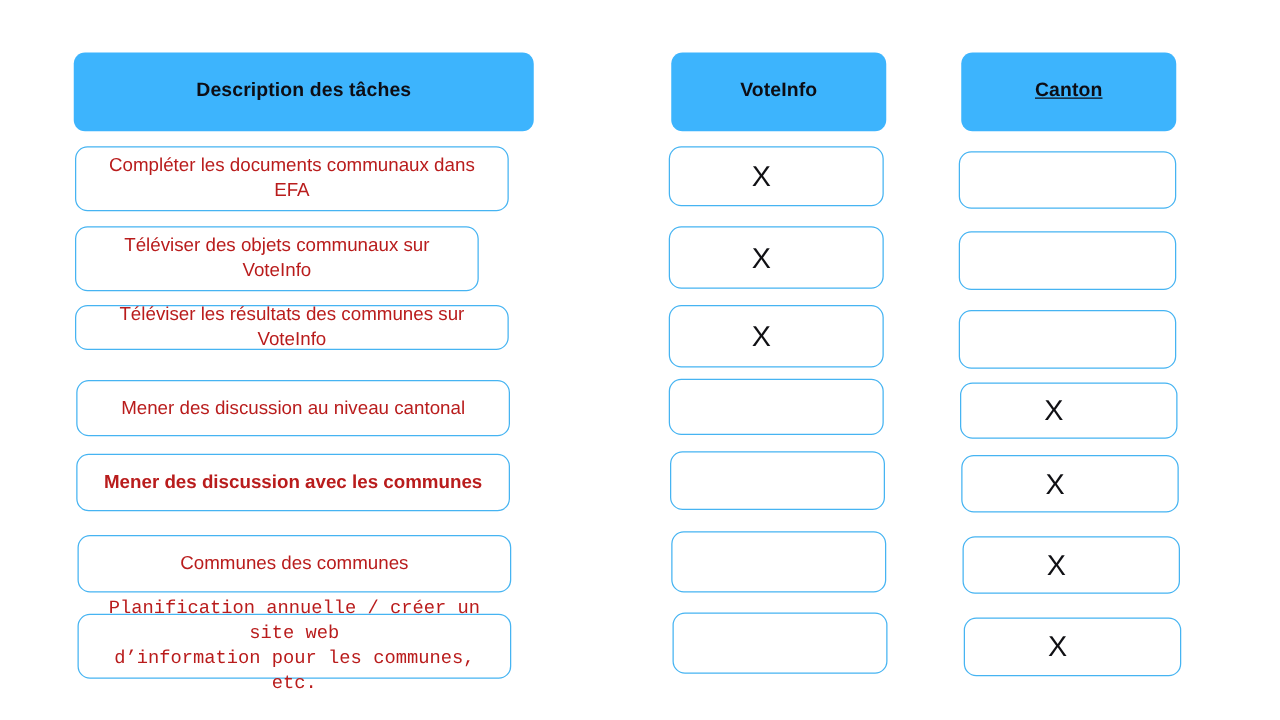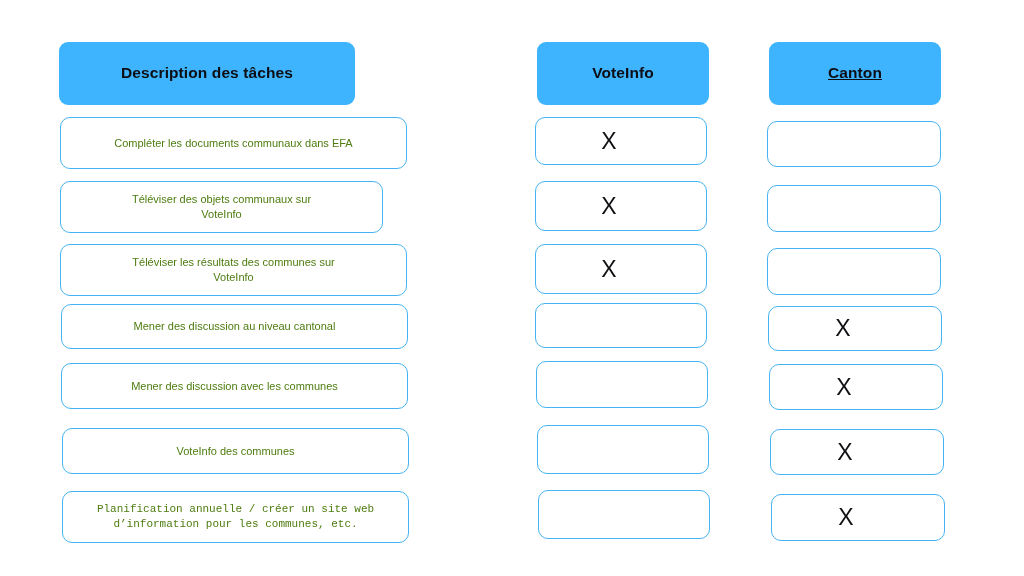--- a/index.html
+++ b/index.html
@@ -40,22 +40,22 @@
     font-weight: bold;
     font-size: 15.5px;
     letter-spacing: 0.1px;
     line-height: 1.2;
   }
 
   .task-cell {
     background: #ffffff;
     border: 1.3px solid #46b4f2;
     border-radius: 10px;
-    color: #4d7c0f;
-    font-size: 11px;
+    color: #b91c1c;
+    font-size: 15px;
     line-height: 1.33;
     padding: 2px 10px;
   }
 
   .mark-cell {
     background: #ffffff;
     border: 1.3px solid #46b4f2;
     border-radius: 10px;
     color: #101014;
     font-size: 23px;
@@ -71,21 +71,21 @@
   .task-cell .task-label {
     display: block;
     width: 100%;
   }
 </style>
 </head>
 <body>
 
 <div id="board">
 
-  <div class="cell header-cell" style="left:59px; top:42px; width:296px; height:63px;align-items:center;">
+  <div class="cell header-cell" style="left:59px; top:42px; width:368px; height:63px;align-items:center;">
     <span>Description des tâches</span>
   </div>
 
   <div class="cell header-cell" style="left:537px; top:42px; width:172px; height:63px;">
     <span>VoteInfo</span>
   </div>
 
   <div class="cell header-cell" style="left:769px; top:42px; width:172px; height:63px;text-decoration:underline;">
     <span>Canton</span>
   </div>
@@ -103,52 +103,52 @@
   <div class="cell task-cell" style="left:60px; top:181px; width:323px; height:52px;">
     <span class="task-label"><span>Téléviser des objets communaux sur</span><br><span>VoteInfo</span></span>
   </div>
   <div class="cell mark-cell" style="left:535px; top:181px; width:172px; height:50px;">
     <span class="mark-glyph">X</span>
   </div>
   <div class="cell mark-cell" style="left:767px; top:185px; width:174px; height:47px;">
     <span class="mark-glyph"></span>
   </div>
 
-  <div class="cell task-cell" style="left:60px; top:244px; width:347px; height:52px;">
+  <div class="cell task-cell" style="left:60px; top:244px; width:347px; height:36px;">
     <span class="task-label"><span>Téléviser les résultats des communes sur</span><br><span>VoteInfo</span></span>
   </div>
   <div class="cell mark-cell" style="left:535px; top:244px; width:172px; height:50px;">
     <span class="mark-glyph">X</span>
   </div>
   <div class="cell mark-cell" style="left:767px; top:248px; width:174px; height:47px;">
     <span class="mark-glyph"></span>
   </div>
 
   <div class="cell task-cell" style="left:61px; top:304px; width:347px; height:45px;">
     <span class="task-label">Mener des discussion au niveau cantonal</span>
   </div>
   <div class="cell mark-cell" style="left:535px; top:303px; width:172px; height:45px;">
     <span class="mark-glyph"></span>
   </div>
   <div class="cell mark-cell" style="left:768px; top:306px; width:174px; height:45px;">
     <span class="mark-glyph">X</span>
   </div>
 
-  <div class="cell task-cell" style="left:61px; top:363px; width:347px; height:46px;">
+  <div class="cell task-cell" style="left:61px; top:363px; width:347px; height:46px;font-weight:bold;">
     <span class="task-label">Mener des discussion avec les communes</span>
   </div>
   <div class="cell mark-cell" style="left:536px; top:361px; width:172px; height:47px;">
     <span class="mark-glyph"></span>
   </div>
   <div class="cell mark-cell" style="left:769px; top:364px; width:174px; height:46px;">
     <span class="mark-glyph">X</span>
   </div>
 
   <div class="cell task-cell" style="left:62px; top:428px; width:347px; height:46px;">
-    <span class="task-label">VoteInfo des communes</span>
+    <span class="task-label">Communes des communes</span>
   </div>
   <div class="cell mark-cell" style="left:537px; top:425px; width:172px; height:49px;">
     <span class="mark-glyph"></span>
   </div>
   <div class="cell mark-cell" style="left:770px; top:429px; width:174px; height:46px;">
     <span class="mark-glyph">X</span>
   </div>
 
   <div class="cell task-cell" style="left:62px; top:491px; width:347px; height:52px;font-family:Liberation Mono, monospace;">
     <span class="task-label"><span>Planification annuelle / créer un site web</span><br><span>d’information pour les communes, etc.</span></span>

